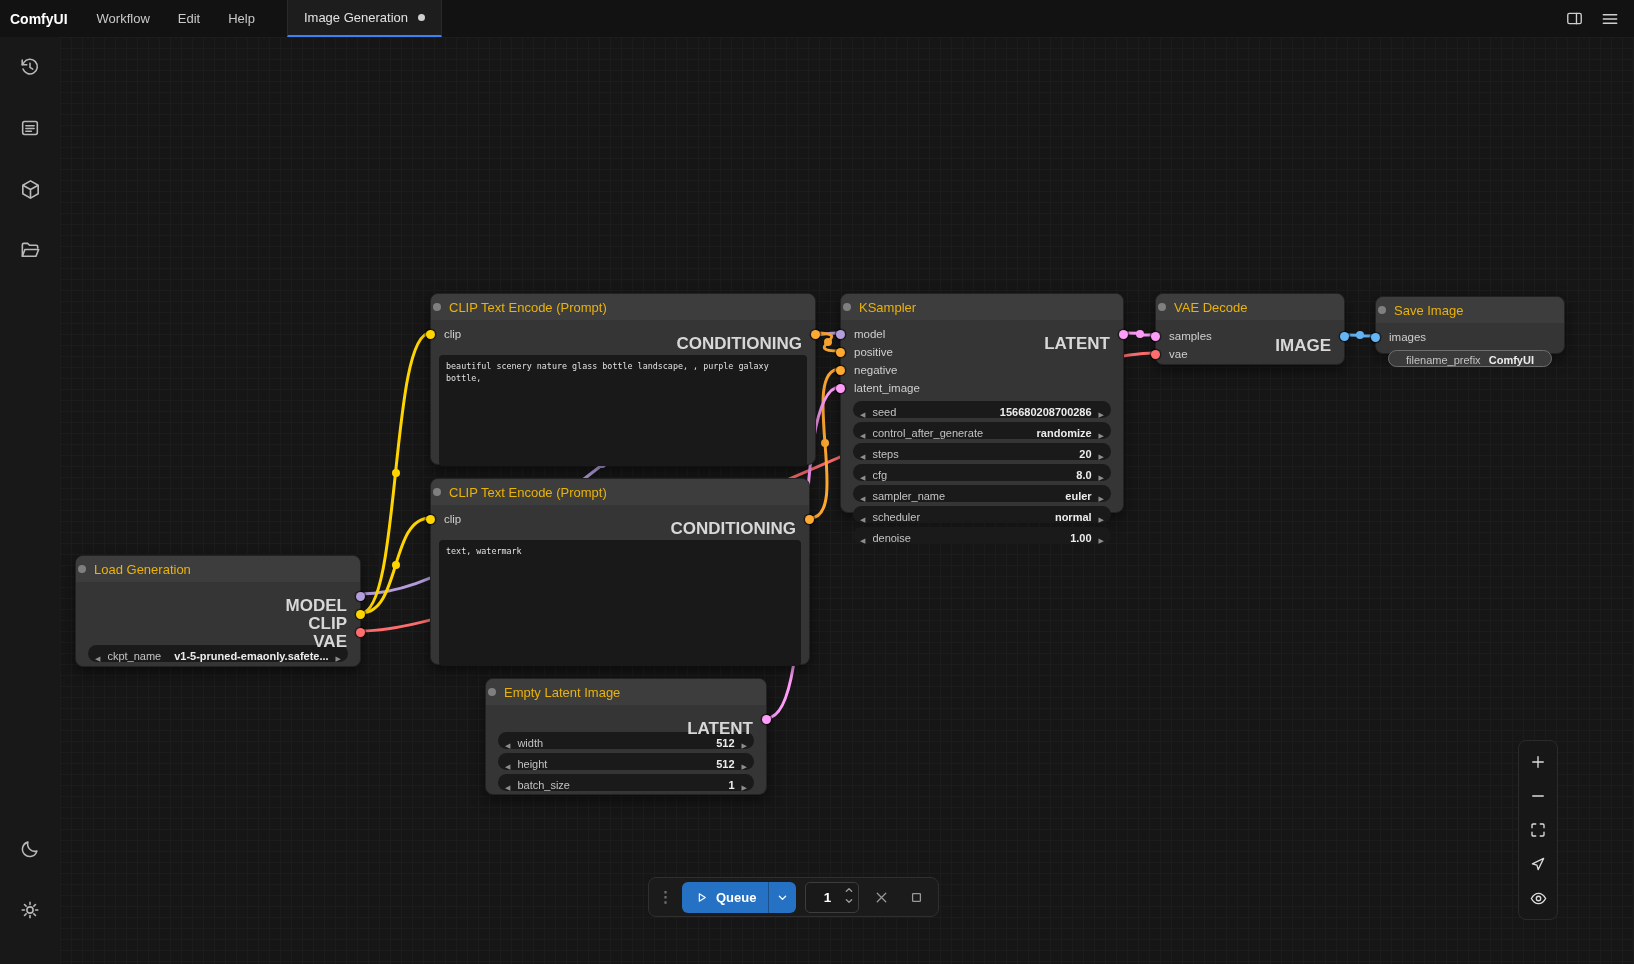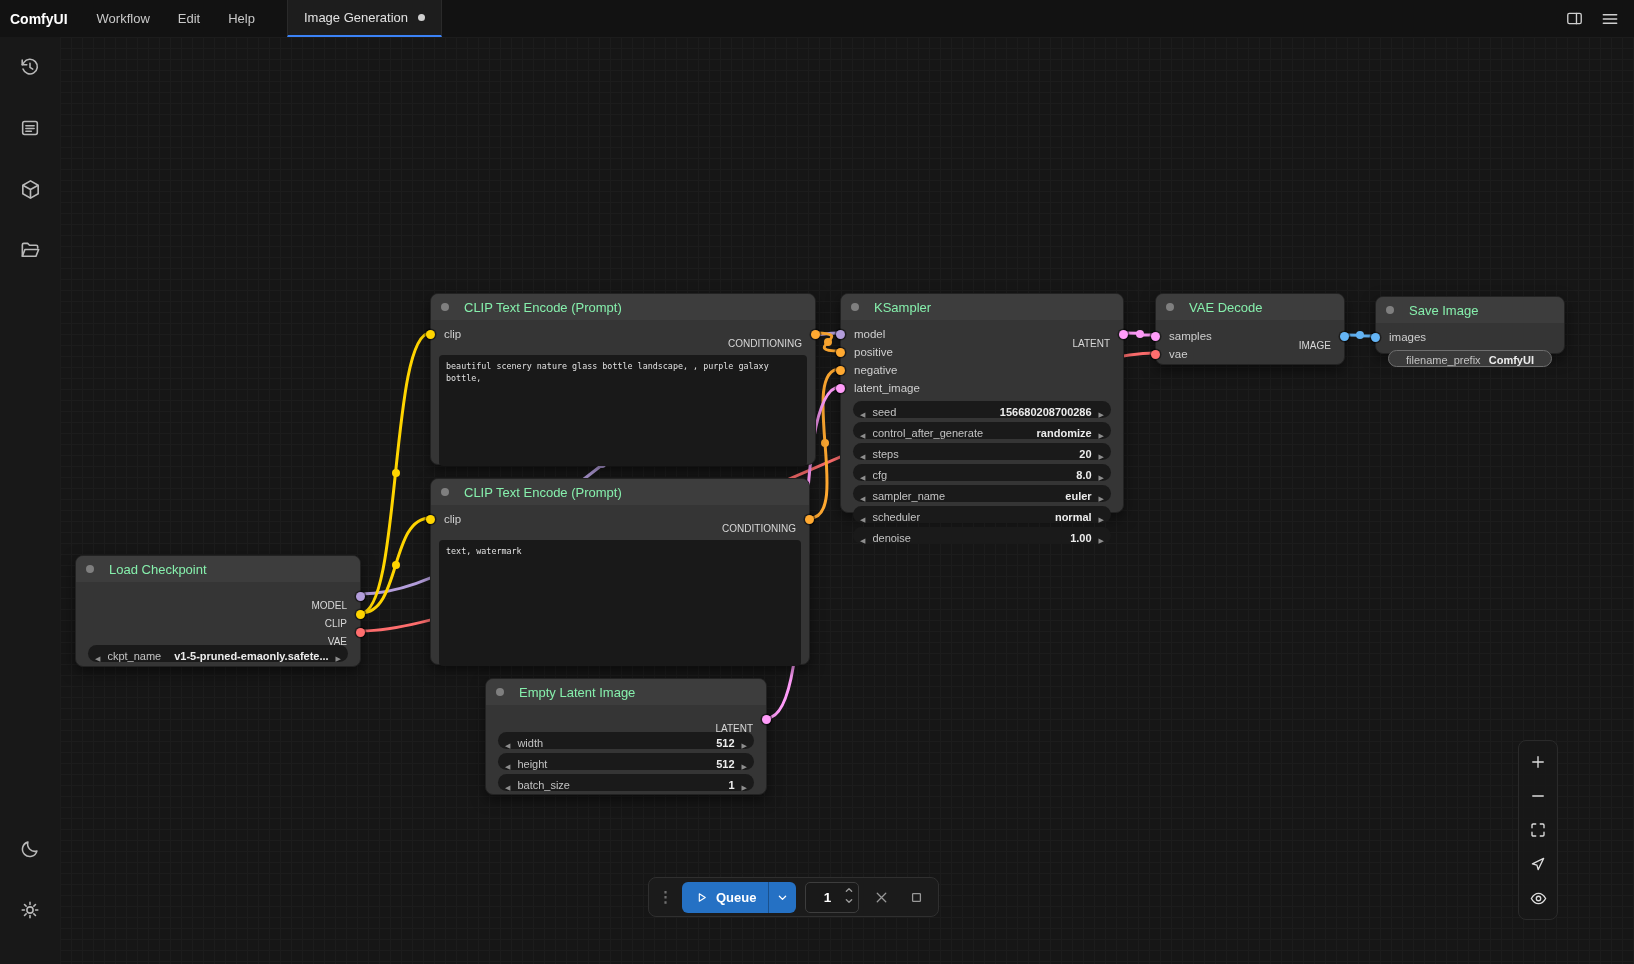--- a/index.html
+++ b/index.html
@@ -25,27 +25,27 @@
       linear-gradient(#1c1c1c 1px, transparent 1px),
       linear-gradient(90deg, #1c1c1c 1px, transparent 1px),
       linear-gradient(#212121 1px, transparent 1px),
       linear-gradient(90deg, #212121 1px, transparent 1px);
     background-size: 11px 11px, 11px 11px, 110px 110px, 110px 110px; }
   #links { position:absolute; left:0; top:0; width:100%; height:100%; z-index:1; }
   .link { fill:none; stroke-width:3; stroke-linecap:round; }
 
   
   .node { position:absolute; z-index:2; background:#353535; border:1px solid #222; border-radius:8px; box-shadow:0 5px 14px rgba(0,0,0,.5); color:#c9c9c9; }
-  .node-title { height:26px; display:flex; align-items:center; gap:15px; padding:0 10px; background:#3d3d3d; border-radius:7px 7px 0 0; font-size:13px; color:#86efac; }
+  .node-title { height:26px; display:flex; align-items:center; gap:8px; padding:0 2px; background:#3d3d3d; border-radius:7px 7px 0 0; font-size:13px; color:#eab308; }
   .title-dot { width:8px; height:8px; border-radius:50%; background:#7f7f7f; flex:none; }
   .slot-area { padding-top:5px; }
   .slot-area.vd { padding-top:7px; }
   .slot-row { position:relative; height:18px; display:flex; align-items:center; }
   .in-label { font-size:11.5px; color:#cfcfcf; padding-left:13px; }
-  .out-label { font-size:10px; font-weight:400; color:#d8d8d8; margin-left:auto; padding-right:13px;margin-top:19px; }
+  .out-label { font-size:17px; font-weight:700; color:#d8d8d8; margin-left:auto; padding-right:13px;margin-top:19px; }
   .port { position:absolute; width:9px; height:9px; border-radius:50%; top:50%; margin-top:-4.5px; box-shadow:0 0 0 1.5px rgba(0,0,0,.45); }
   .port-l { left:-5px; }
   .port-r { right:-5px; }
   .widget { height:17px; background:#1a1a1a; border-radius:9px; display:flex; align-items:flex-end; padding:0 7px; margin:4px 12px 1px 12px; font-size:11px; }
   .warrow { color:#8e8e8e; font-size:7px; line-height:1; flex:none; }
   .wlabel { margin-left:7px; color:#c3c3c3; flex:1; text-align:left; white-space:nowrap; overflow:hidden; }
   .wvalue { margin-right:7px; font-weight:700; color:#ececec; white-space:nowrap; }
   .widget.plain { background:#3a3a3a; border:1px solid #6e6e6e; border-radius:9px; }
   .widget.plain .wlabel { text-align:center; flex:0 1 auto; margin-left:10px; }
   .widget.plain .wvalue { margin-left:auto; margin-right:10px; }
@@ -154,21 +154,21 @@
     <circle cx="768" cy="305" r="4" fill="#FFA931"></circle>
     <circle cx="765" cy="406" r="4" fill="#FFA931"></circle>
     <circle cx="743" cy="515" r="4" fill="#FF9CF9"></circle>
     <circle cx="1080" cy="297" r="4" fill="#FF9CF9"></circle>
     <circle cx="1300" cy="298" r="4" fill="#64B5F6"></circle>
   </svg>
 
   <div class="node" style="left:15px; top:518px; width:286px; height:112px;">
     <div class="node-title">
       <span class="title-dot"></span>
-      <span>Load Checkpoint</span>
+      <span>Load Generation</span>
     </div>
     <div class="slot-area">
       <div class="slot-row">
         <span class="out-label">MODEL</span>
         <span class="port port-r" style="background: rgb(179, 157, 219);"></span>
       </div>
       <div class="slot-row">
         <span class="out-label">CLIP</span>
         <span class="port port-r" style="background: rgb(255, 213, 0);"></span>
       </div>

